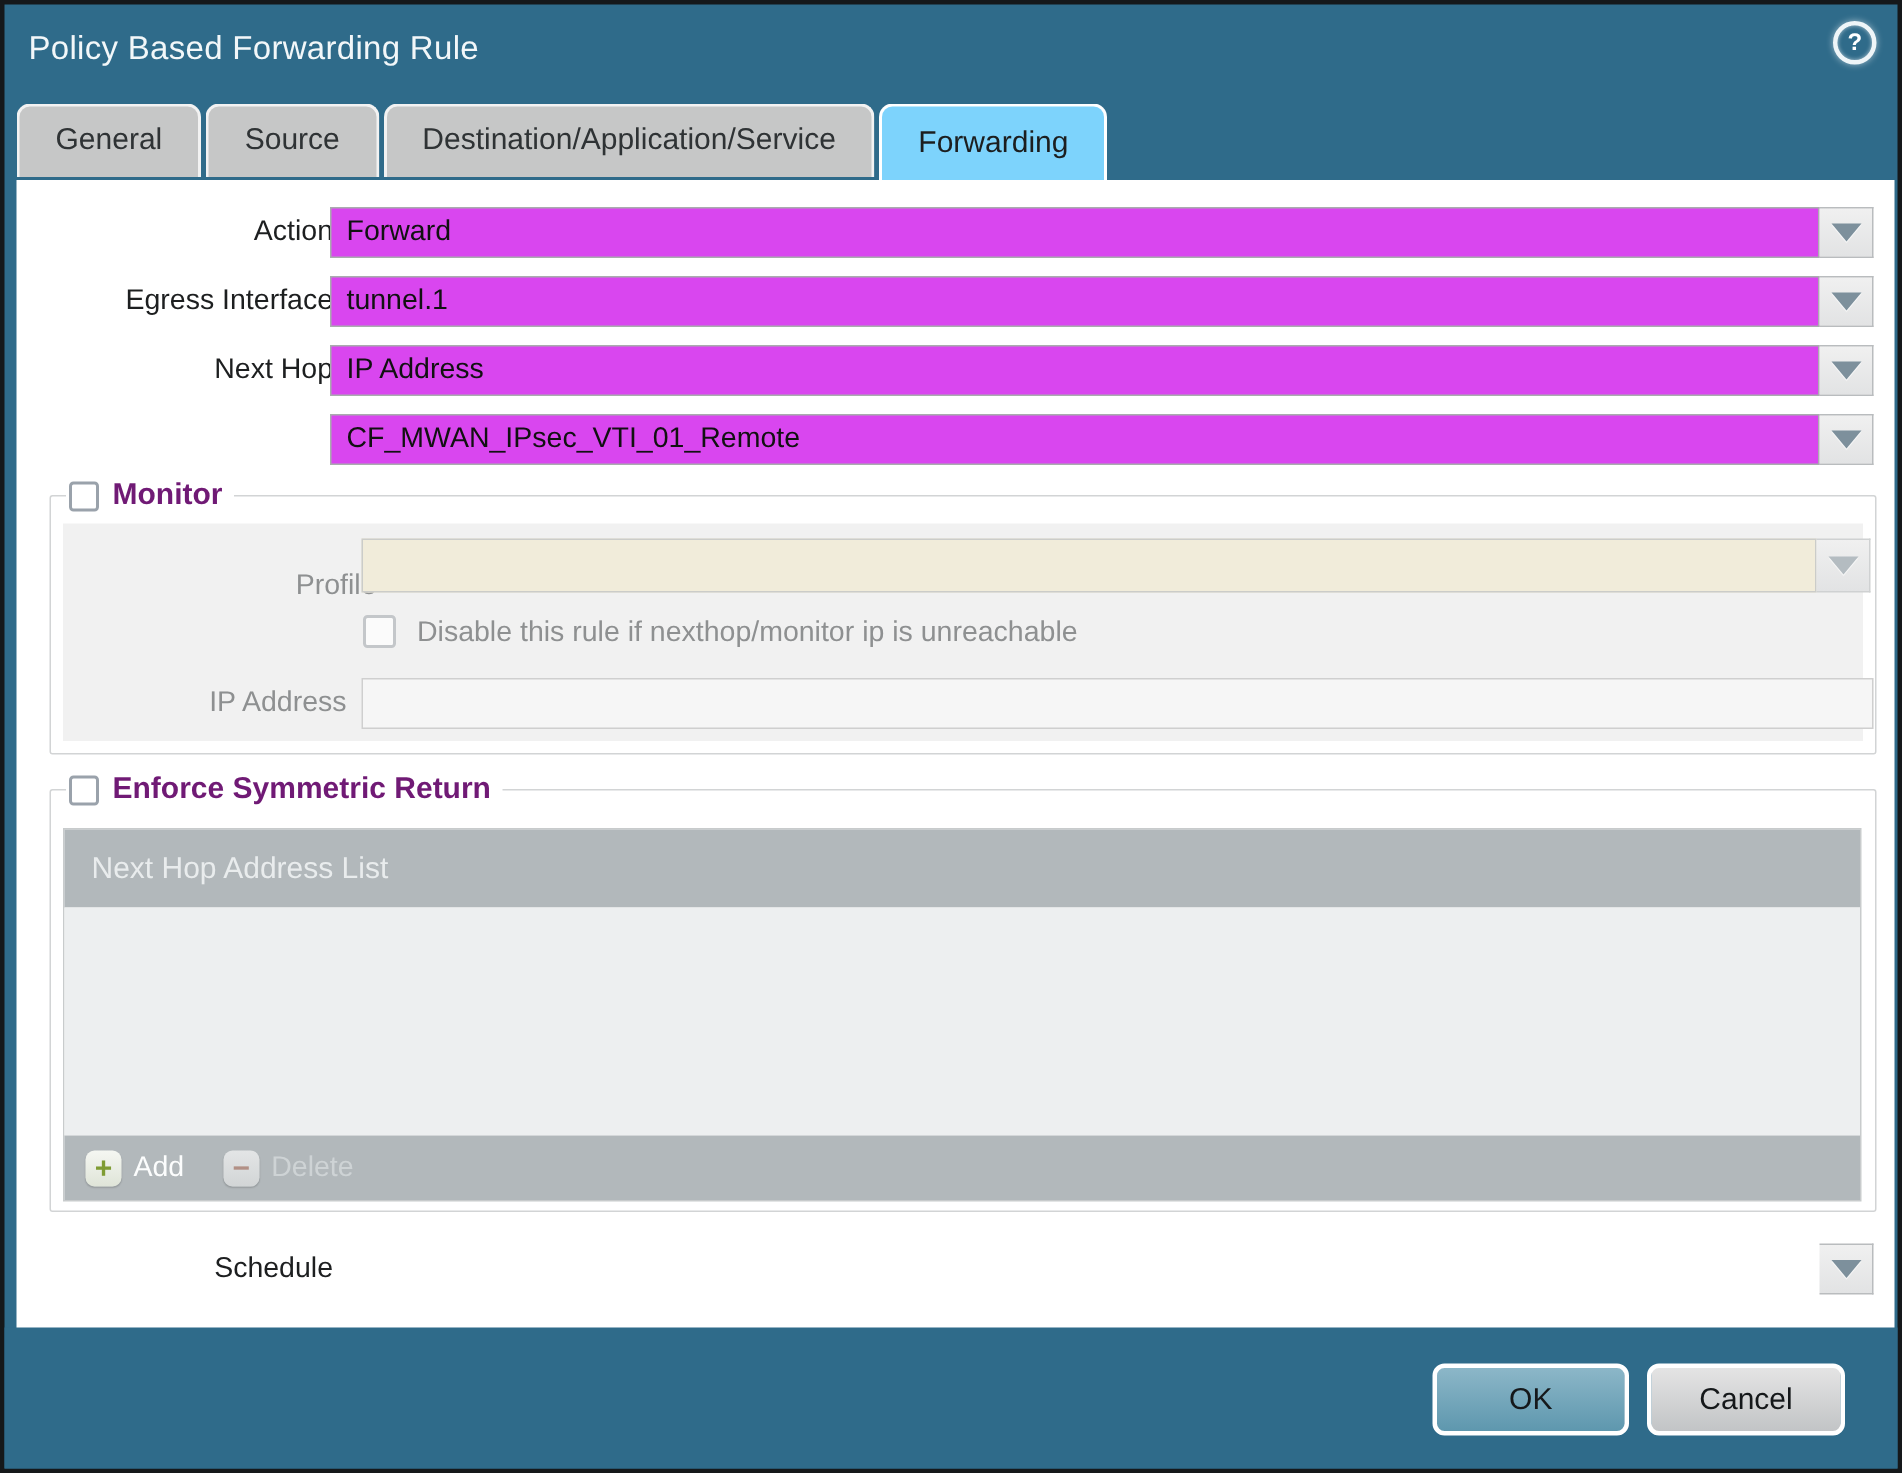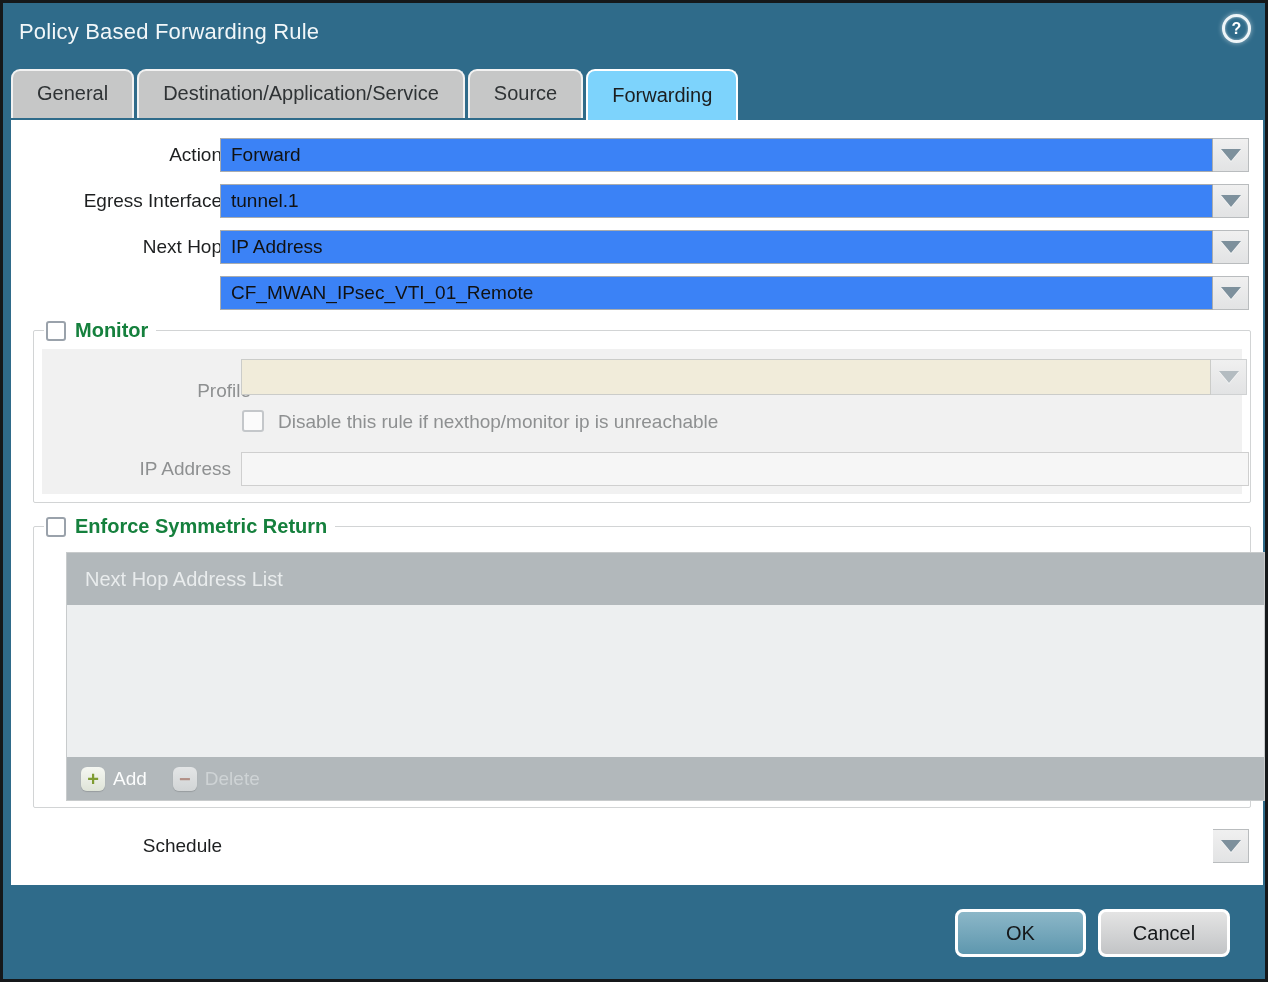--- a/index.html
+++ b/index.html
@@ -62,21 +62,21 @@
     position:absolute;left:8px;top:117px;width:1252px;height:768px;
     background:#ffffff;
   }
   .row-label{
     position:absolute;left:12px;width:199px;
     text-align:right;font-size:19px;color:#1d1f20;
     line-height:34px;
   }
   .field{
     position:absolute;box-sizing:border-box;height:34px;
-    border:1px solid #a9acae;background:#3b82f6;
+    border:1px solid #a9acae;background:#d946ef;
     font-size:19px;color:#111;line-height:32px;
     padding:0 10px;white-space:nowrap;overflow:hidden;
     cursor:pointer;
   }
   .drop-btn{
     position:absolute;box-sizing:border-box;width:36px;height:34px;
     background:linear-gradient(#f0f0f0,#e2e3e4);
     border:1px solid #b9bcbe;border-left:none;
     display:flex;align-items:center;justify-content:center;
     cursor:pointer;
@@ -100,21 +100,21 @@
     background:#ffffff;padding:0 8px 0 2px;
     display:flex;align-items:center;gap:9px;
   }
   .checkbox{
     width:20px;height:20px;box-sizing:border-box;
     border:2px solid #9aa2ab;border-radius:3px;
     background:#ffffff;cursor:pointer;
   }
   .checkbox.dim{border-color:#c4c7ca;background:#fbfbfb;}
   .legend-text{
-    font-size:20px;font-weight:bold;color:#15803d;
+    font-size:20px;font-weight:bold;color:#701a75;
   }
   .group-panel{
     position:absolute;left:8px;right:8px;
     background:#f1f1f1;
   }
   .dim-label{color:#8e9091;}
   
   .grid{
     position:absolute;left:8px;width:1199px;
     border:1px solid #c8cbcc;box-sizing:border-box;
@@ -171,24 +171,24 @@
   <div class="titlebar">
     <div class="title">Policy Based Forwarding Rule</div>
     <div class="help-btn">?</div>
   </div>
 
   <div class="tabbar">
     <div class="tab">
       <span>General</span>
     </div>
     <div class="tab">
+      <span>Source</span>
+    </div>
+    <div class="tab">
       <span>Destination/Application/Service</span>
-    </div>
-    <div class="tab">
-      <span>Source</span>
     </div>
     <div class="tab active">
       <span>Forwarding</span>
     </div>
   </div>
 
   <div class="content">
 
     <div class="row-label" style="top:18px;">Action</div>
     <div class="field" style="left:209px;top:18px;width:993px;">Forward</div>
@@ -232,21 +232,21 @@
         <div class="row-label dim-label" style="top:103px;left:0;width:189px;">IP Address</div>
         <div class="field" style="left:199px;top:103px;width:1008px;background:#f6f6f6;border-color:#cfcfcf;"></div>
       </div>
     </div>
 
     <div class="group" style="top:406px;height:282px;">
       <div class="group-legend">
         <div class="checkbox"></div>
         <div class="legend-text">Enforce Symmetric Return</div>
       </div>
-      <div class="grid" style="top:25px;margin-left:24px;">
+      <div class="grid" style="top:25px;">
         <div class="grid-header">Next Hop Address List</div>
         <div class="grid-body"></div>
         <div class="grid-footer">
           <div class="grid-btn">
             <div class="icon-badge add-badge">+</div>
             <div class="grid-btn-label">Add</div>
           </div>
           <div class="grid-btn disabled">
             <div class="icon-badge del-badge">−</div>
             <div class="grid-btn-label">Delete</div>

